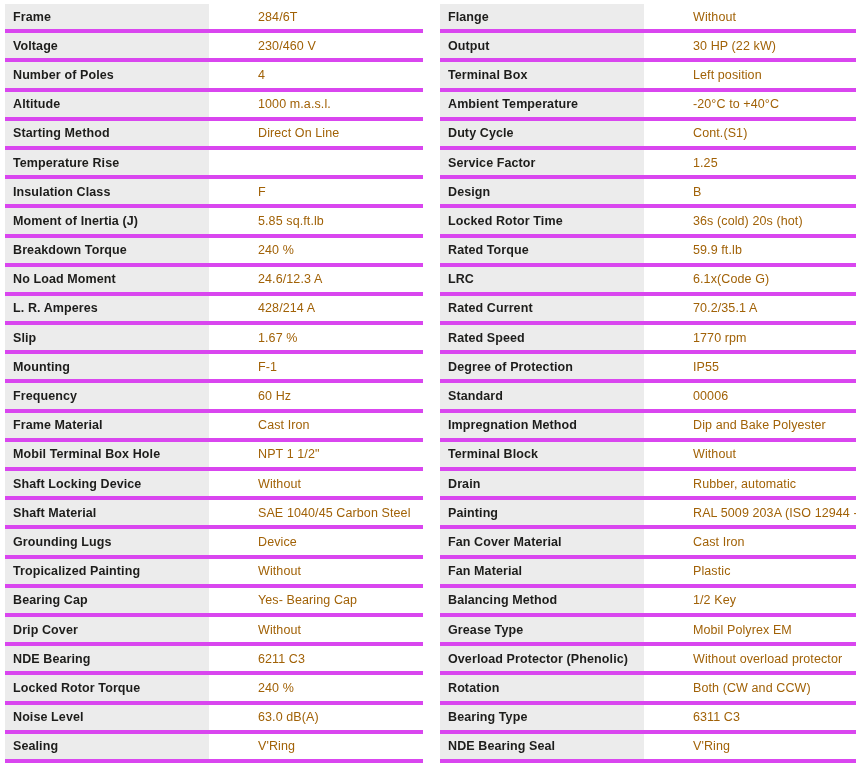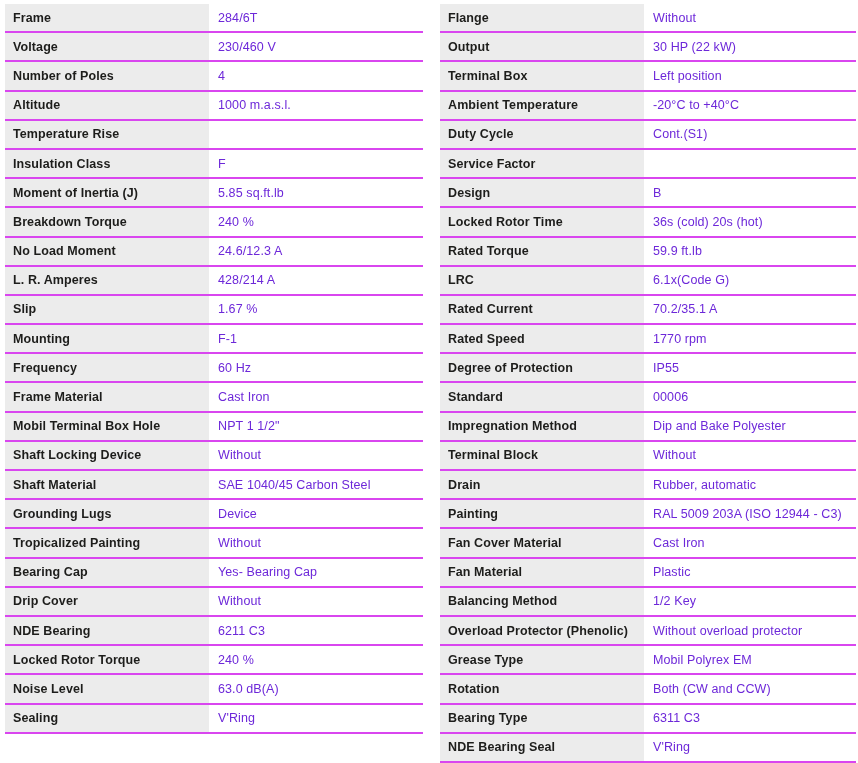--- a/index.html
+++ b/index.html
@@ -22,21 +22,22 @@
     display: flex;
     flex-direction: column;
   }
   .spec-table.left  { width: 418px; }
   .spec-table.right { width: 416px; text-align: right; }
   .spec-row {
     display: flex;
     align-items: stretch;
     height: 29.19px;
     box-sizing: border-box;
-    border-bottom: 2px solid #d946ef;
+    border-bottom: 4px solid #d946ef;
+    gap: 40px;
   }
   .spec-label {
     width: 204px;
     flex: 0 0 204px;
     background: #ececec;
     display: flex;
     align-items: center;
     box-sizing: border-box;
     padding-left: 8px;
     padding-right: 4px;
@@ -48,21 +49,21 @@
     overflow: hidden;
   }
   .spec-value {
     flex: 1;
     display: flex;
     align-items: center;
     box-sizing: border-box;
     padding-left: 9px;
     font-size: 12.5px;
     font-weight: 400;
-    color: #6d28d9;
+    color: #a16207;
     letter-spacing: 0.1px;
     white-space: nowrap;
     overflow: hidden;
   }
 </style>
 </head>
 <body>
 
 <div class="sheet">
   <div class="spec-table left">
@@ -76,20 +77,24 @@
       </div>
       <div class="spec-row">
         <div class="spec-label">Number of Poles</div>
         <div class="spec-value">4</div>
       </div>
       <div class="spec-row">
         <div class="spec-label">Altitude</div>
         <div class="spec-value">1000 m.a.s.l.</div>
       </div>
       <div class="spec-row">
+        <div class="spec-label">Starting Method</div>
+        <div class="spec-value">Direct On Line</div>
+      </div>
+      <div class="spec-row">
         <div class="spec-label">Temperature Rise</div>
       </div>
       <div class="spec-row">
         <div class="spec-label">Insulation Class</div>
         <div class="spec-value">F</div>
       </div>
       <div class="spec-row">
         <div class="spec-label">Moment of Inertia (J)</div>
         <div class="spec-value">5.85 sq.ft.lb</div>
       </div>
@@ -182,20 +187,21 @@
       <div class="spec-row">
         <div class="spec-label">Ambient Temperature</div>
         <div class="spec-value">-20°C to +40°C</div>
       </div>
       <div class="spec-row">
         <div class="spec-label">Duty Cycle</div>
         <div class="spec-value">Cont.(S1)</div>
       </div>
       <div class="spec-row">
         <div class="spec-label">Service Factor</div>
+        <div class="spec-value">1.25</div>
       </div>
       <div class="spec-row">
         <div class="spec-label">Design</div>
         <div class="spec-value">B</div>
       </div>
       <div class="spec-row">
         <div class="spec-label">Locked Rotor Time</div>
         <div class="spec-value">36s (cold) 20s (hot)</div>
       </div>
       <div class="spec-row">
@@ -244,26 +250,26 @@
       </div>
       <div class="spec-row">
         <div class="spec-label">Fan Material</div>
         <div class="spec-value">Plastic</div>
       </div>
       <div class="spec-row">
         <div class="spec-label">Balancing Method</div>
         <div class="spec-value">1/2 Key</div>
       </div>
       <div class="spec-row">
+        <div class="spec-label">Grease Type</div>
+        <div class="spec-value">Mobil Polyrex EM</div>
+      </div>
+      <div class="spec-row">
         <div class="spec-label">Overload Protector (Phenolic)</div>
         <div class="spec-value">Without overload protector</div>
-      </div>
-      <div class="spec-row">
-        <div class="spec-label">Grease Type</div>
-        <div class="spec-value">Mobil Polyrex EM</div>
       </div>
       <div class="spec-row">
         <div class="spec-label">Rotation</div>
         <div class="spec-value">Both (CW and CCW)</div>
       </div>
       <div class="spec-row">
         <div class="spec-label">Bearing Type</div>
         <div class="spec-value">6311 C3</div>
       </div>
       <div class="spec-row">

